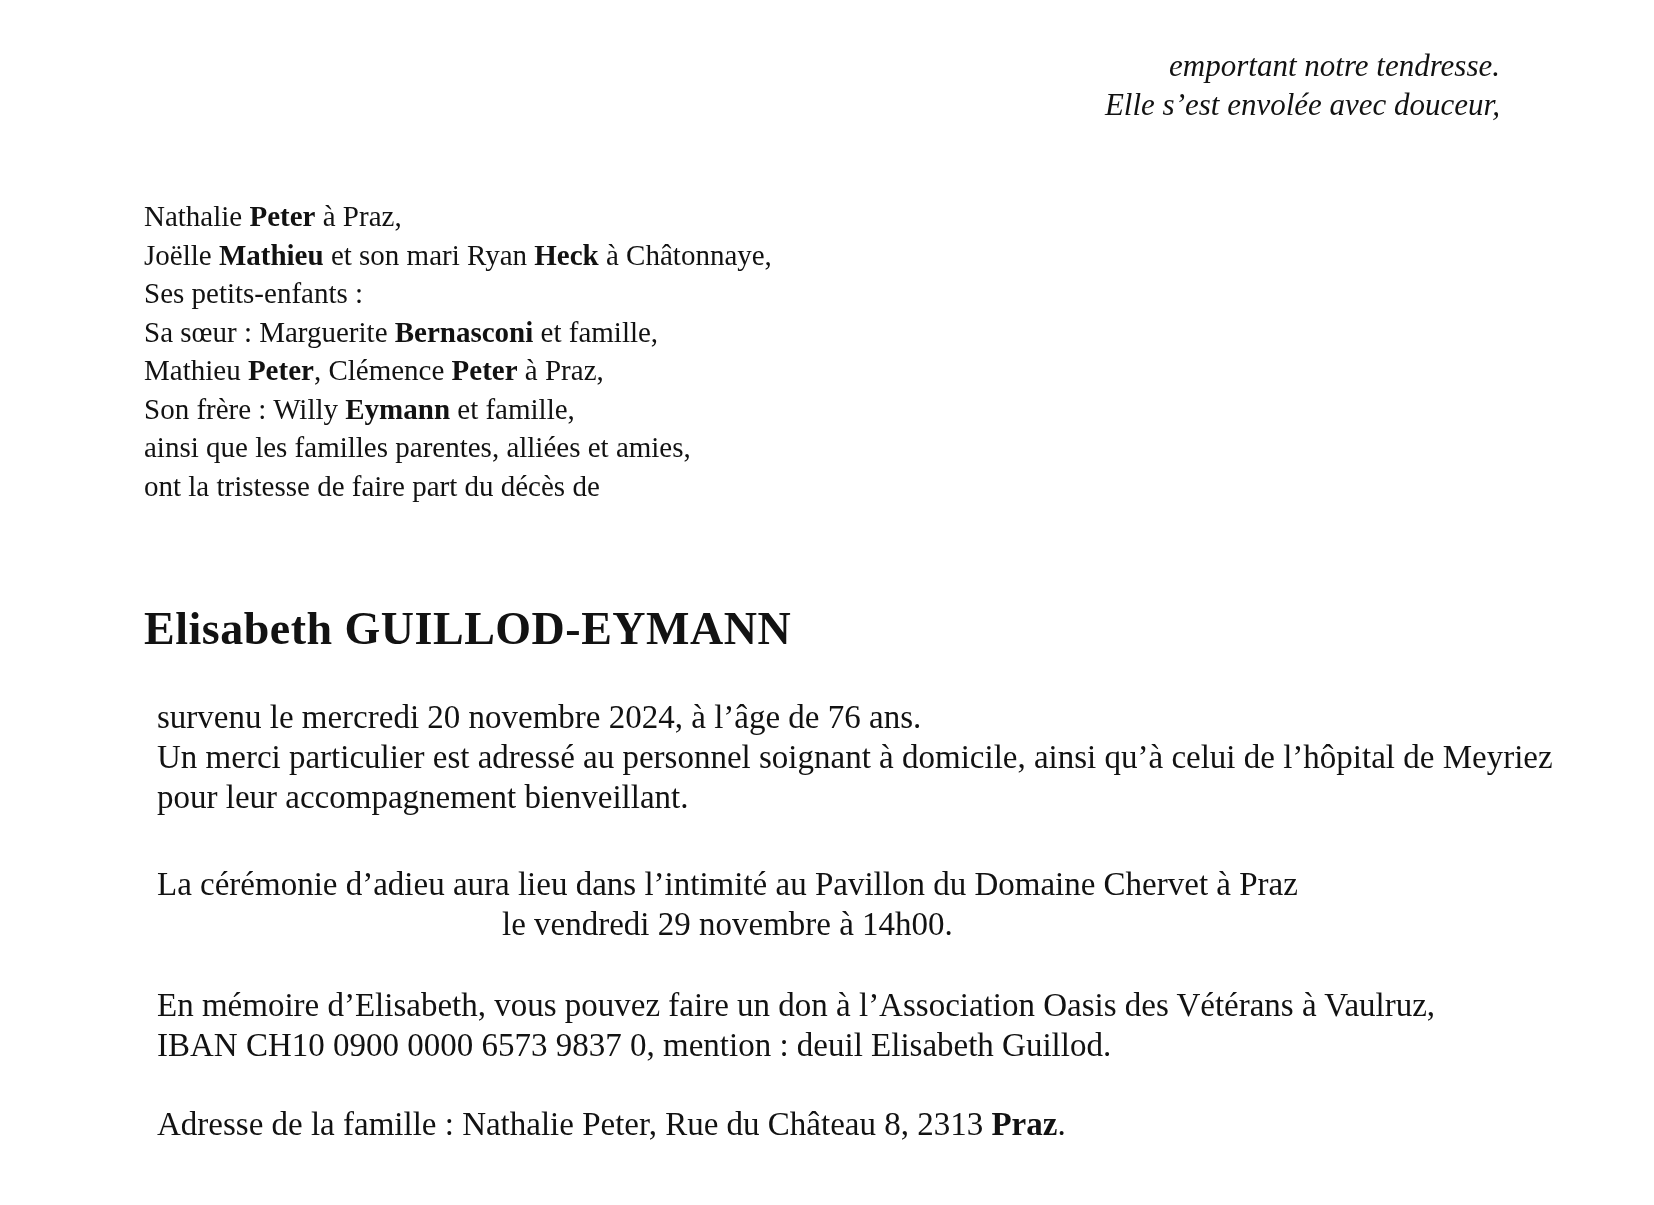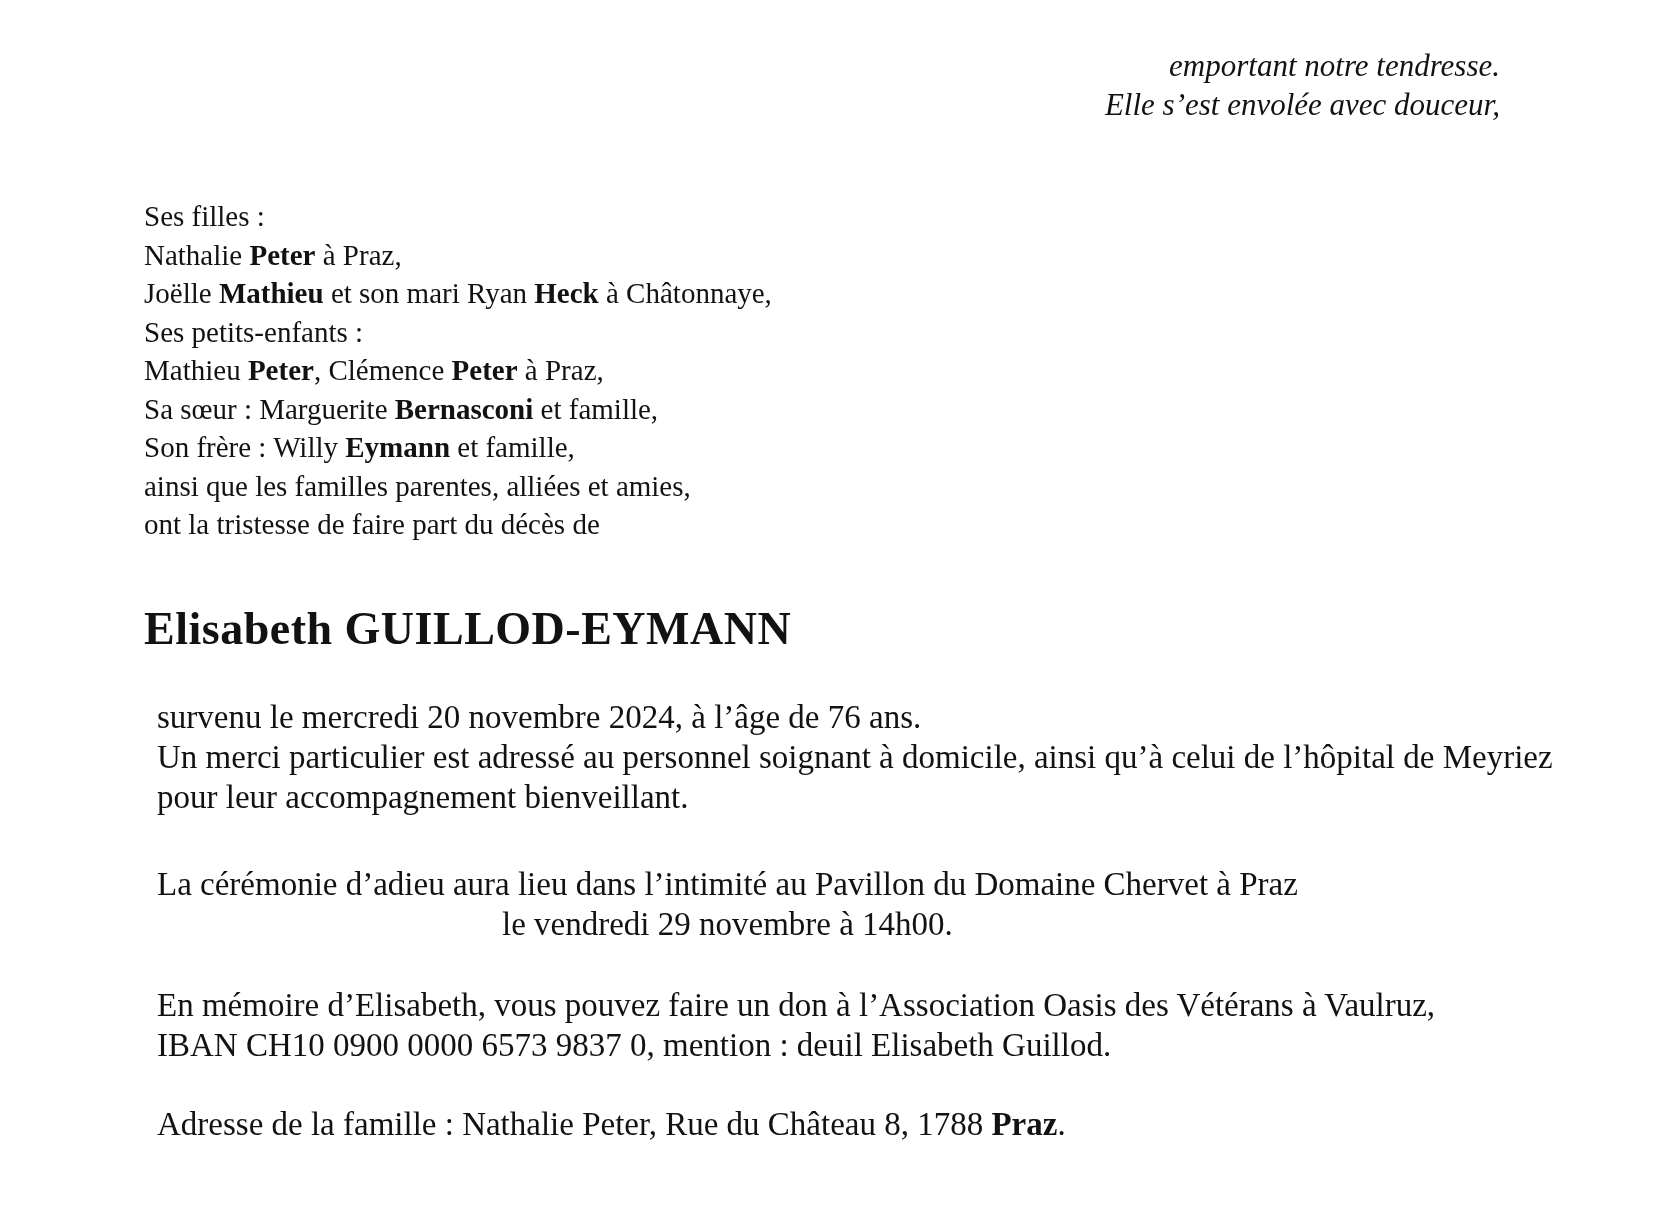--- a/index.html
+++ b/index.html
@@ -65,26 +65,25 @@
 <body>
 
 <div class="page">
 
   <div class="epigraph">
     <div class="line">emportant notre tendresse.</div>
     <div class="line">Elle s’est envolée avec douceur,</div>
   </div>
 
   <div class="family-block">
-      <div class="line"><span>Ses filles :</span></div>
       <div class="line"><span>Nathalie </span><span class="b">Peter</span><span> à Praz,</span></div>
       <div class="line"><span>Joëlle </span><span class="b">Mathieu</span><span> et son mari Ryan </span><span class="b">Heck</span><span> à Châtonnaye,</span></div>
       <div class="line"><span>Ses petits-enfants :</span></div>
+      <div class="line"><span>Sa sœur : Marguerite </span><span class="b">Bernasconi</span><span> et famille,</span></div>
       <div class="line"><span>Mathieu </span><span class="b">Peter</span><span>, Clémence </span><span class="b">Peter</span><span> à Praz,</span></div>
-      <div class="line"><span>Sa sœur : Marguerite </span><span class="b">Bernasconi</span><span> et famille,</span></div>
       <div class="line"><span>Son frère : Willy </span><span class="b">Eymann</span><span> et famille,</span></div>
       <div class="line"><span>ainsi que les familles parentes, alliées et amies,</span></div>
       <div class="line"><span>ont la tristesse de faire part du décès de</span></div>
     </div>
 
   <div class="title-row">
     <h1>Elisabeth GUILLOD-EYMANN</h1>
   </div>
 
   <div class="para" id="para-death">
@@ -97,16 +96,16 @@
       <div class="line"><span>La cérémonie d’adieu aura lieu dans l’intimité au Pavillon du Domaine Chervet à Praz</span></div>
       <div class="line"><span>le vendredi 29 novembre à 14h00.</span></div>
     </div>
 
   <div class="para" id="para-donation">
       <div class="line"><span>En mémoire d’Elisabeth, vous pouvez faire un don à l’Association Oasis des Vétérans à Vaulruz,</span></div>
       <div class="line"><span>IBAN CH10 0900 0000 6573 9837 0, mention : deuil Elisabeth Guillod.</span></div>
     </div>
 
   <div class="para" id="para-address">
-      <div class="line"><span>Adresse de la famille : Nathalie Peter, Rue du Château 8, 1788 </span><span class="b">Praz</span><span>.</span></div>
+      <div class="line"><span>Adresse de la famille : Nathalie Peter, Rue du Château 8, 2313 </span><span class="b">Praz</span><span>.</span></div>
     </div>
 
 </div>
 
 </body></html>

